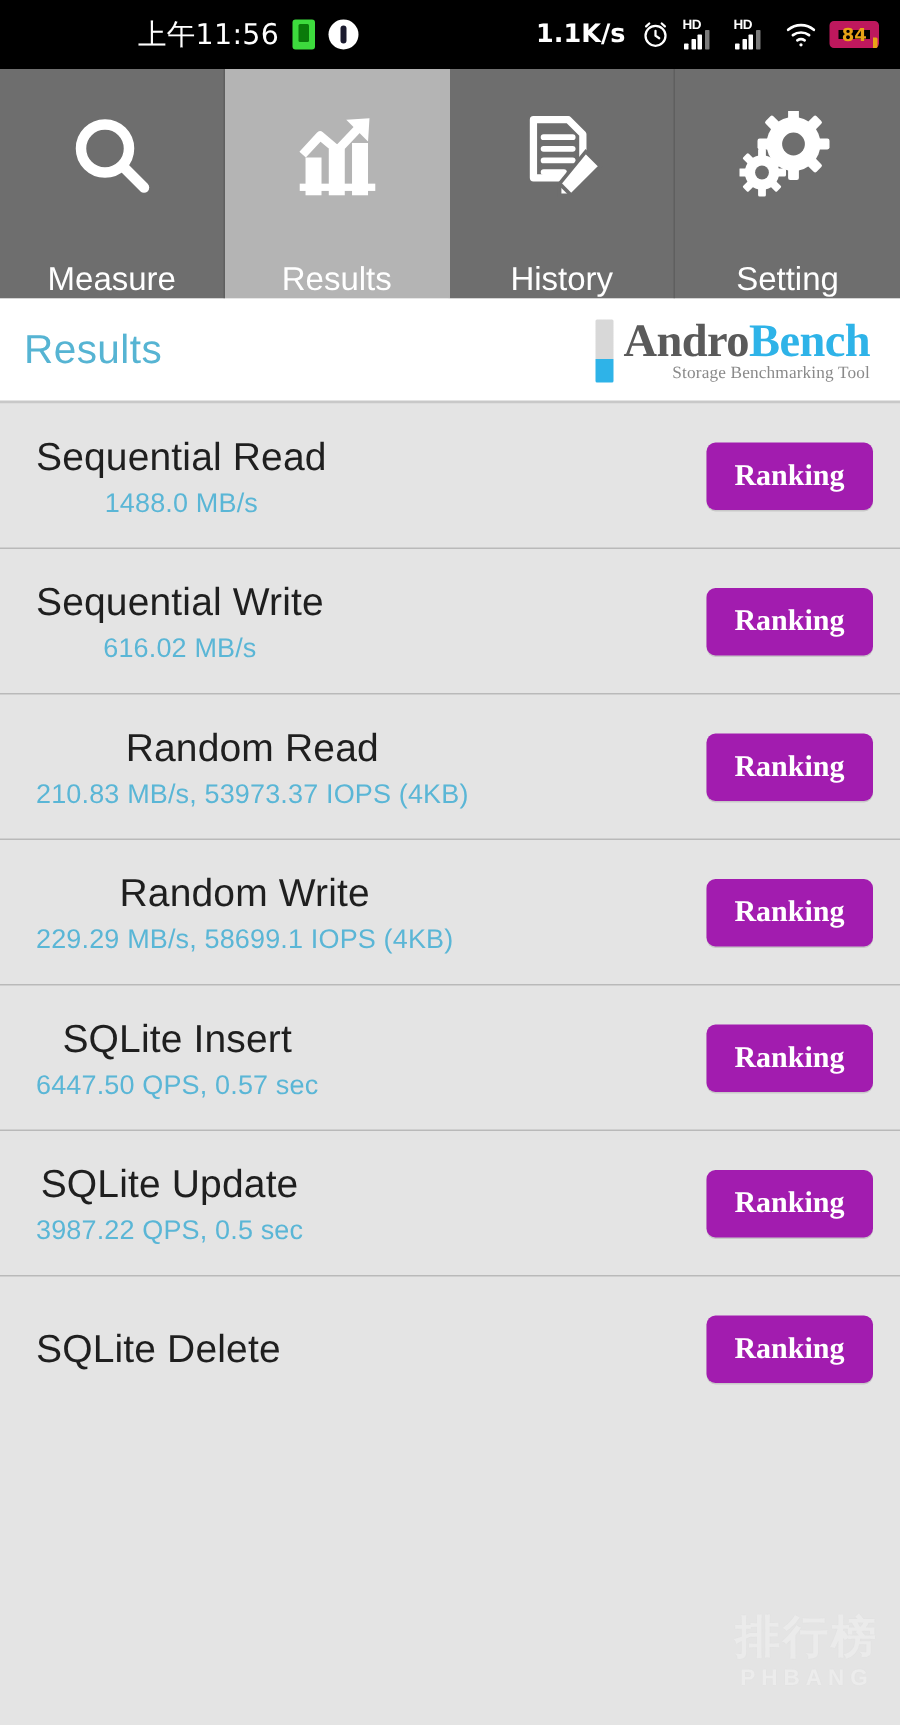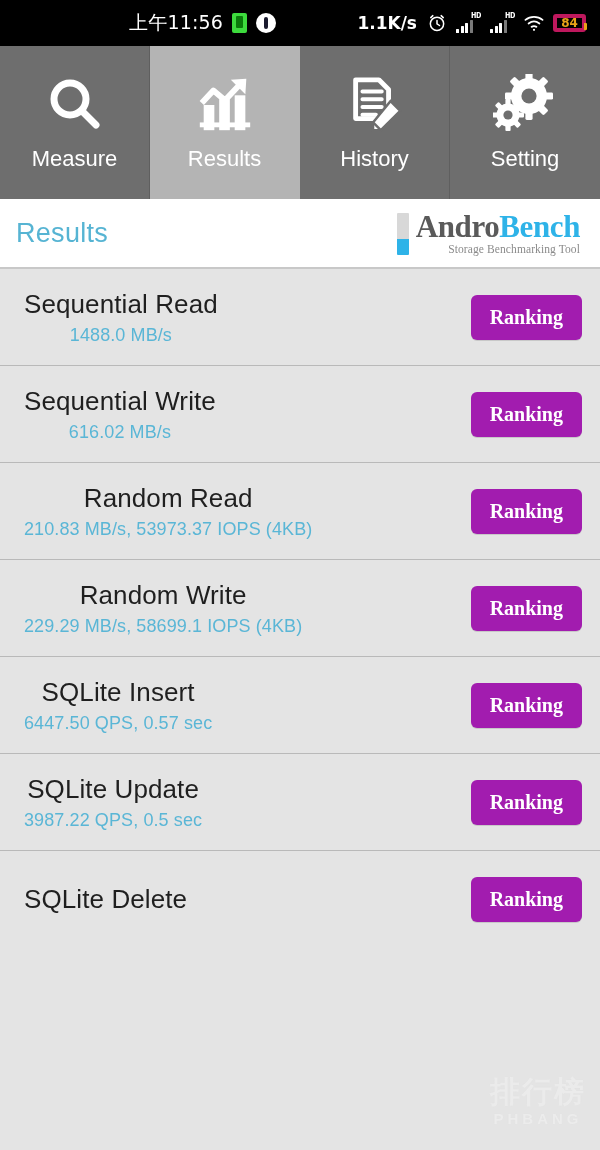--- a/index.html
+++ b/index.html
@@ -11,21 +11,21 @@
   }
   #app { position: relative; width: 600px; height: 1150px; }
 
   
   .statusbar {
     height: 46px; background: #000; color: #fff;
     display: flex; align-items: center;
     padding: 0 14px;
     font-size: 19px;
   }
-  .sb-left { display: flex; align-items: center; gap: 9px; flex: 0 0 auto; margin-left: 115px; }
+  .sb-left { display: flex; align-items: center; gap: 9px; flex: 0 0 auto; margin-left: 78px; }
   .sb-right { display: flex; align-items: center; gap: 8px; margin-left: auto; text-align: center; }
   .sb-clock { font-size: 19px; letter-spacing: .2px; font-family: "DejaVu Sans", sans-serif; }
   .sb-netspeed { font-size: 17px; font-weight: bold; margin-right: 2px; font-family: "DejaVu Sans", sans-serif; }
   .ic-batt-green {
     width: 15px; height: 20px; border-radius: 2px;
     background: #3ddb3d; position: relative;
     display: inline-block;
   }
   .ic-batt-green:before {
     content:""; position:absolute; left:4px; top:3px; width:7px; height:12px;
@@ -34,43 +34,43 @@
   .ic-circle-dot {
     width: 20px; height: 20px; border-radius: 50%; background: #fff;
     position: relative; display: inline-block;
   }
   .ic-circle-dot:before {
     content:""; position:absolute; left:8px; top:4px; width:4px; height:12px;
     background:#1a1a2e; border-radius:2px;
   }
   .ic-alarm { width: 20px; height: 20px; }
   .sig-wrap { position: relative; width: 26px; height: 22px; display:inline-block; }
-  .sig-hd { position: absolute; top:-1px; left:16px; font-size: 9px; font-weight: bold; letter-spacing:-.3px;font-family:Liberation Mono, monospace; }
+  .sig-hd { position: absolute; top:-1px; left:0; font-size: 9px; font-weight: bold; letter-spacing:-.3px; }
   .sig-bars { position:absolute; bottom:1px; left:1px; display:flex; align-items:flex-end; gap:1.5px; height:13px; }
   .sig-bars i { display:block; width:3px; background:#fff; border-radius:.5px; }
   .sig-bars i.b1{height:4px}.sig-bars i.b2{height:7px}.sig-bars i.b3{height:10px}
   .sig-bars i.b4{height:13px; background:#7a7a7a}
   .ic-wifi { width:22px; height:18px; }
   .batt-pct {
-    width: 33px; height: 18px; border: 4px solid #be185d; border-radius: 3px;
+    width: 33px; height: 18px; border: 6px solid #be185d; border-radius: 3px;
     position: relative; display:flex; align-items:center; justify-content:center;
   }
   .batt-pct:after {
     content:""; position:absolute; right:-5px; top:5px; width:3px; height:7px;
     background:#e8a317; border-radius:0 1px 1px 0;
   }
   .batt-pct span { font-size:12px; font-weight:bold; color:#e8a317; line-height:1; font-family:"DejaVu Sans", sans-serif;}
 
   
   .tabbar { display: flex; height: 153px; }
   .tab {
     width: 150px; height: 153px;
     background: #6e6e6e;
     display: flex; flex-direction: column;
-    align-items: center; justify-content: flex-start;
+    align-items: center; justify-content: space-between;
     padding-top: 24px;
     position: relative;
     border-right: 1px solid #5f5f5f;
   }
   .tab:last-child { border-right: none; }
   .tab.active { background: #b4b4b4; border-right-color:#b4b4b4;}
   .tab-icon { height: 70px; display:flex; align-items:center; justify-content:center; }
   .tab-label {
     color: #fff; font-size: 22px; margin-top: 6px;
     font-family: "Liberation Sans", sans-serif;

